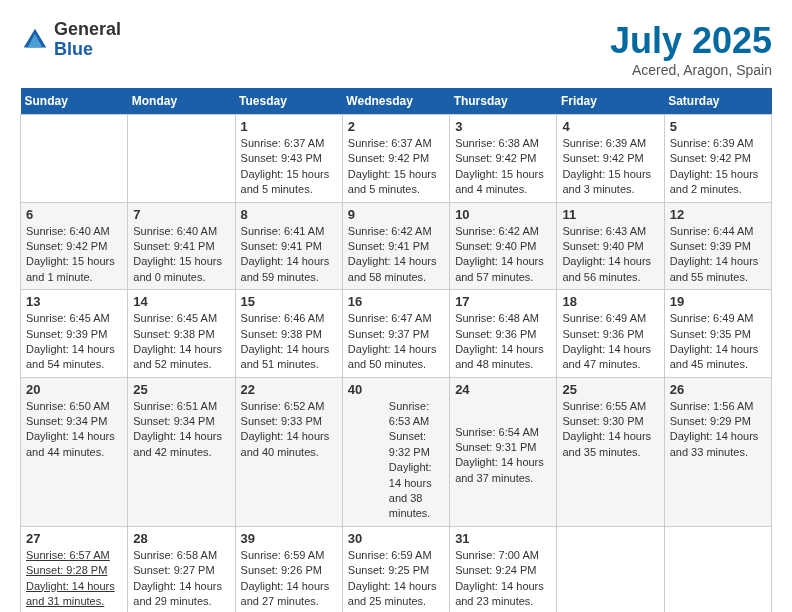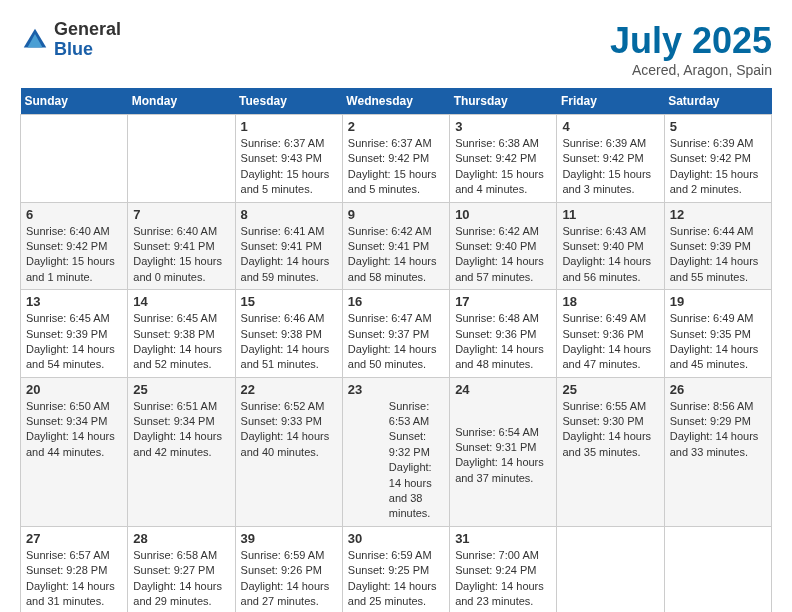--- a/index.html
+++ b/index.html
@@ -260,48 +260,48 @@
 Sunset: 9:34 PM
 Daylight: 14 hours and 42 minutes.</div>
         </td>
         <td>
           <span class="day-num">22</span>
           <div class="day-detail" style="white-space: pre-line;">Sunrise: 6:52 AM
 Sunset: 9:33 PM
 Daylight: 14 hours and 40 minutes.</div>
         </td>
         <td>
-          <span class="day-num">23</span>
+          <span class="day-num">40</span>
           <div class="day-detail" style="white-space: pre-line; margin-left: 41px;">Sunrise: 6:53 AM
 Sunset: 9:32 PM
 Daylight: 14 hours and 38 minutes.</div>
         </td>
         <td>
           <span class="day-num">24</span>
           <div class="day-detail" style="white-space: pre-line; margin-top: 28px;">Sunrise: 6:54 AM
 Sunset: 9:31 PM
 Daylight: 14 hours and 37 minutes.</div>
         </td>
         <td>
           <span class="day-num">25</span>
           <div class="day-detail" style="white-space: pre-line;">Sunrise: 6:55 AM
 Sunset: 9:30 PM
 Daylight: 14 hours and 35 minutes.</div>
         </td>
         <td>
           <span class="day-num">26</span>
-          <div class="day-detail" style="white-space: pre-line;">Sunrise: 8:56 AM
+          <div class="day-detail" style="white-space: pre-line;">Sunrise: 1:56 AM
 Sunset: 9:29 PM
 Daylight: 14 hours and 33 minutes.</div>
         </td>
       </tr>
       <tr>
         <td>
           <span class="day-num">27</span>
-          <div class="day-detail" style="white-space: pre-line;">Sunrise: 6:57 AM
+          <div class="day-detail" style="white-space: pre-line; text-decoration: underline;">Sunrise: 6:57 AM
 Sunset: 9:28 PM
 Daylight: 14 hours and 31 minutes.</div>
         </td>
         <td>
           <span class="day-num">28</span>
           <div class="day-detail" style="white-space: pre-line;">Sunrise: 6:58 AM
 Sunset: 9:27 PM
 Daylight: 14 hours and 29 minutes.</div>
         </td>
         <td>

